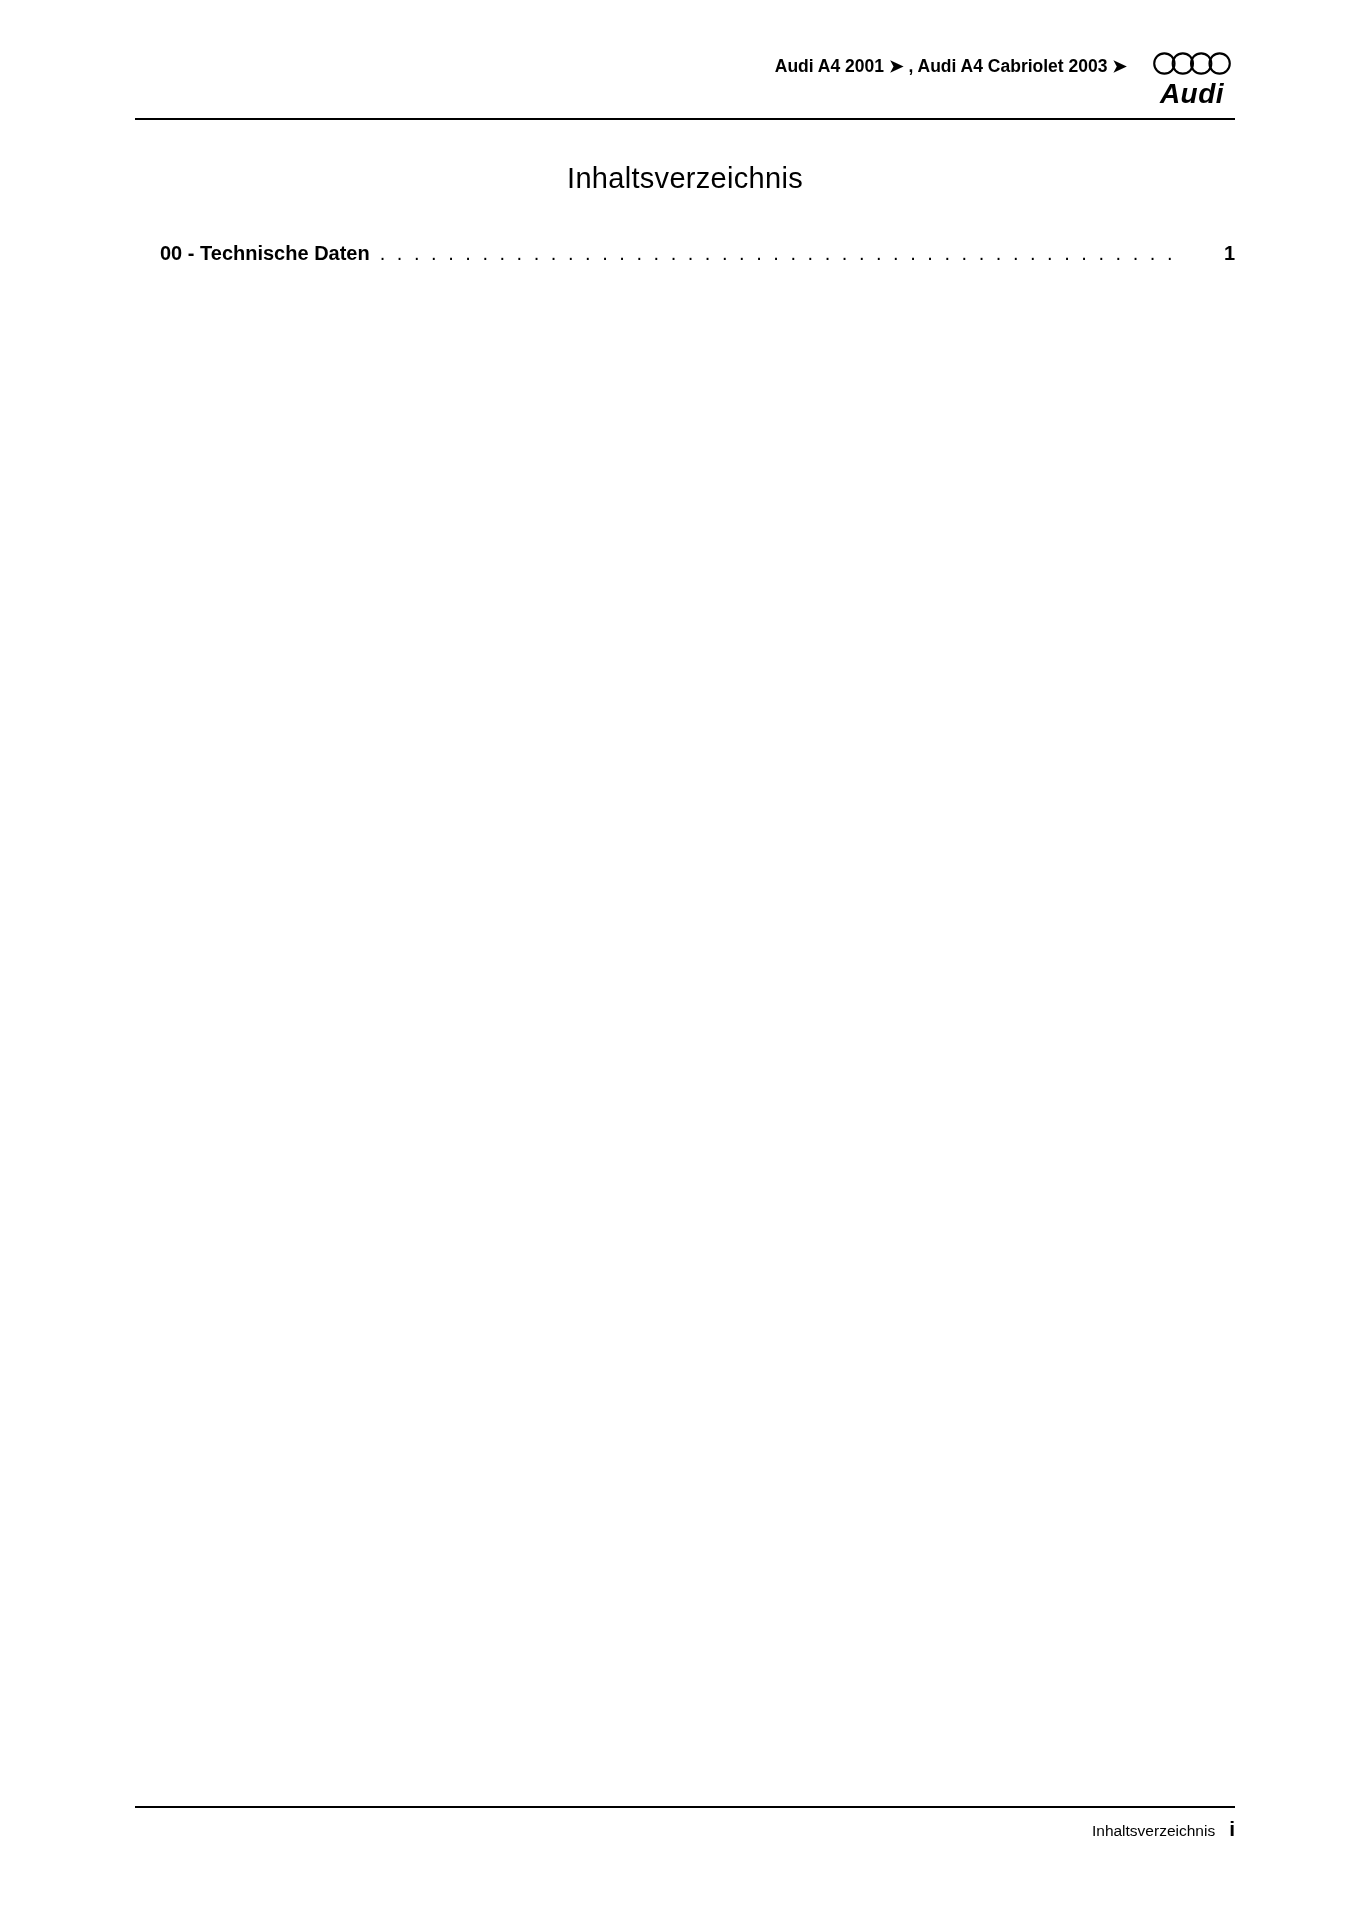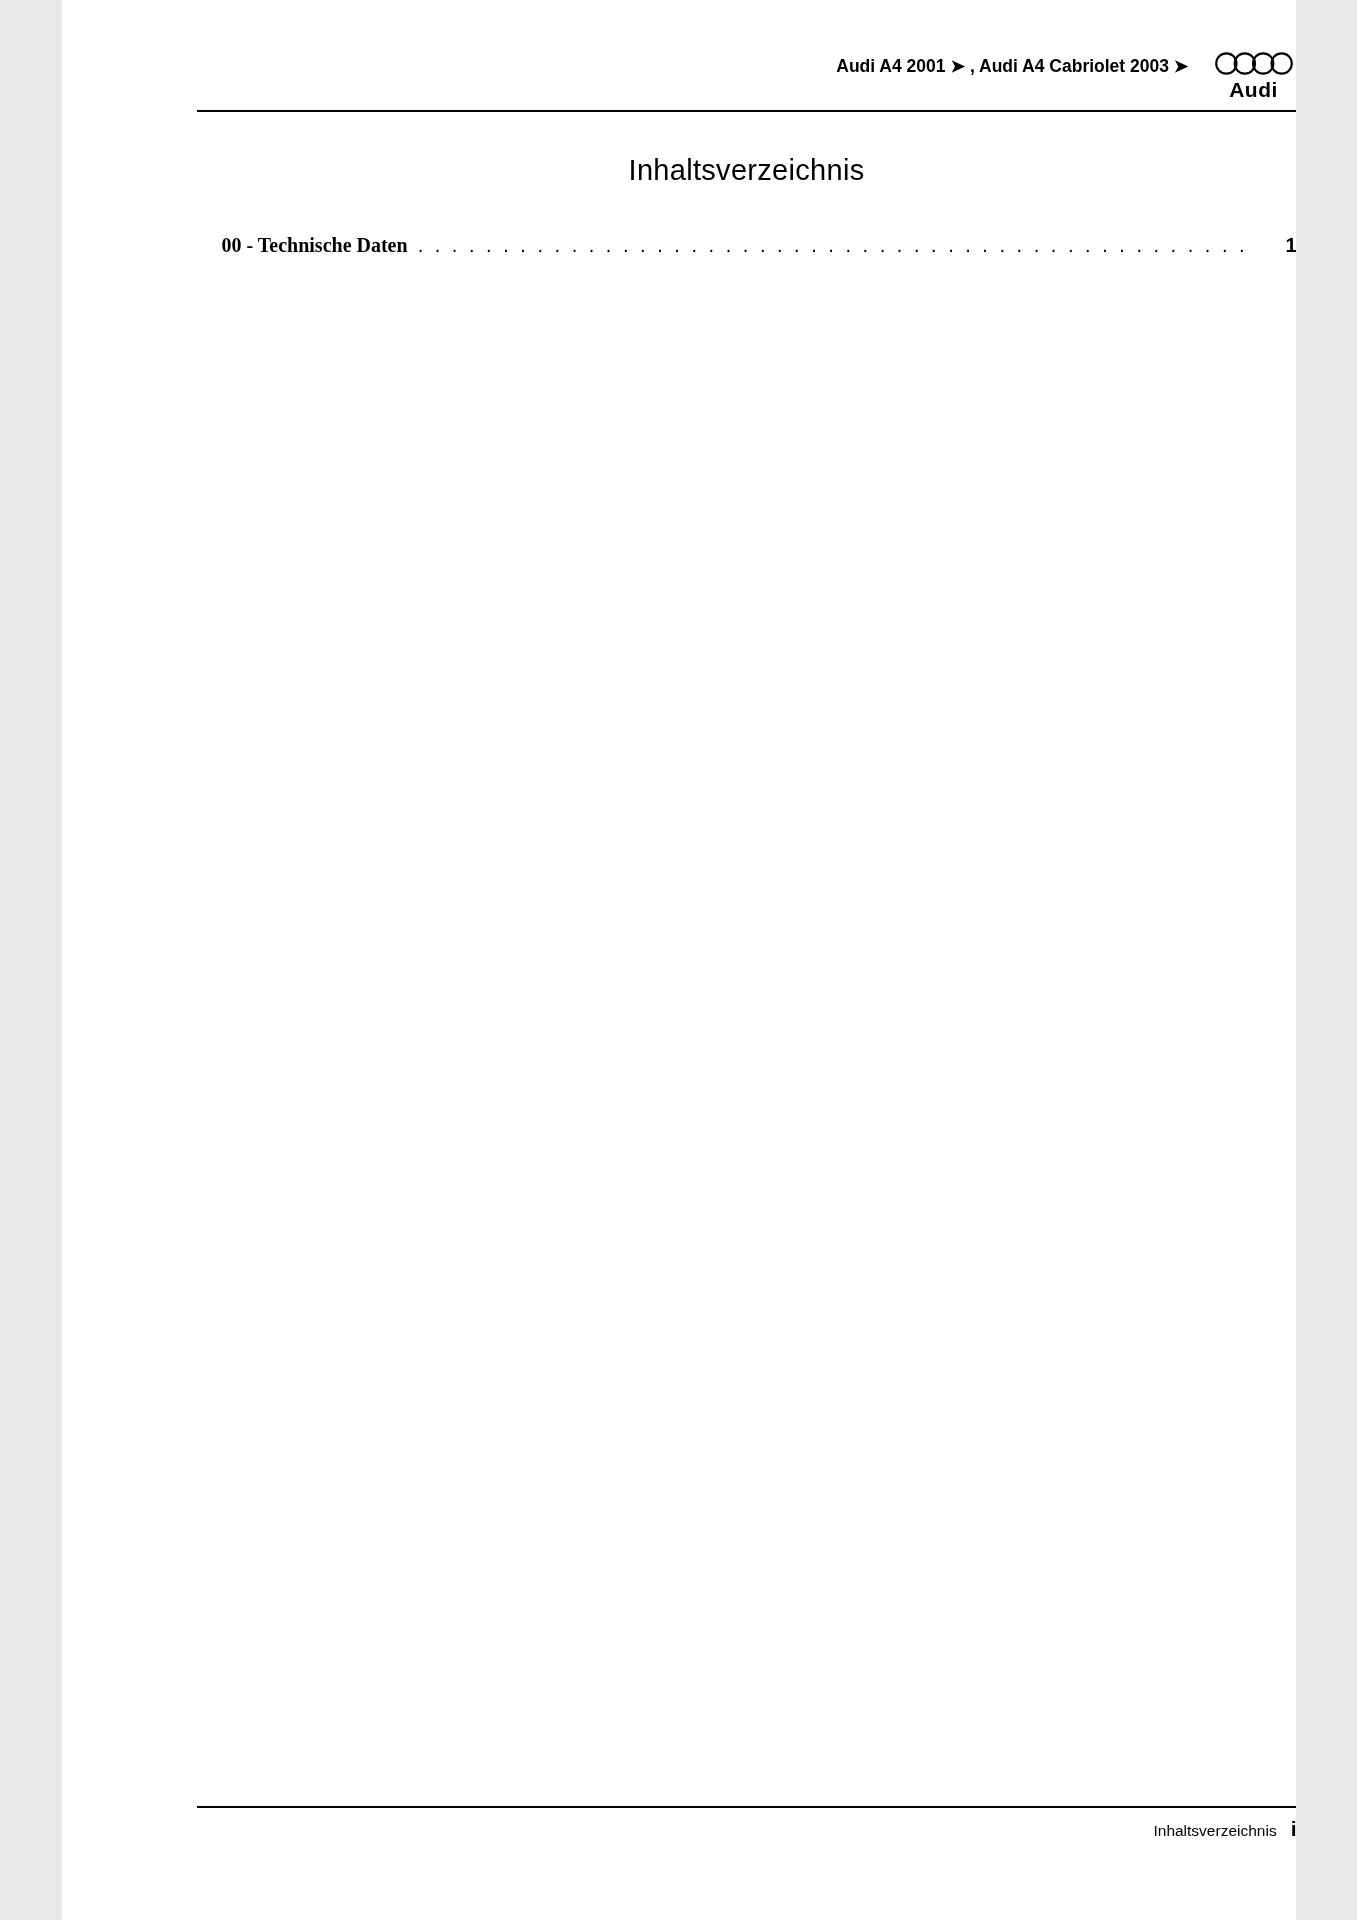--- a/index.html
+++ b/index.html
@@ -1,43 +1,43 @@
 <!DOCTYPE html>
 <html><head>
 <meta charset="utf-8">
 <style>
   * { margin:0; padding:0; box-sizing:border-box; }
   html,body { background:#e8e8e8; }
   .page {
-    width:1234px; height:1920px; position:relative; margin:0 auto;
+    width:1357px; height:1920px; position:relative; margin:0 auto;
     background:#ffffff; color:#000;
     font-family:"Liberation Sans", sans-serif;
     overflow:hidden;
   }
   .content { position:absolute; left:135px; width:1100px; top:50px; }
 
   
   .header { display:flex; justify-content:flex-end; align-items:flex-start; }
   .header-text { text-align:right; font-weight:700; font-size:17.5px; line-height:27px; padding-top:3px; }
   .logo { margin-left:22px; display:flex; flex-direction:column; align-items:center; width:86px; }
   .rings { width:78px; height:27px; display:block; }
-  .brand { font-weight:700; font-size:21px; letter-spacing:.5px; margin-top:1px;text-align:right; }
+  .brand { font-weight:700; font-style:italic; font-size:28px; letter-spacing:.5px; margin-top:1px;text-align:right; }
   .header-rule { border-bottom:2.5px solid #000; margin-top:8px; }
 
   
   .doc-title { text-align:center; font-size:29px; margin-top:42px; letter-spacing:.3px; }
 
   
   .toc { margin-top:44px; }
   .row { display:flex; align-items:baseline; font-size:17px; line-height:23px; }
   .row .dots { flex:1 1 auto; overflow:hidden; white-space:nowrap; letter-spacing:2px;
                padding:0 6px 0 10px; font-weight:400; }
   .row .page { flex:0 0 52px; text-align:right; white-space:nowrap; }
   .chapter-row { font-size:20px; font-weight:700; margin-top:17px; line-height:28px; }
-  .chapter-row .ch-label { padding-left:25px; white-space:nowrap;font-family:Liberation Serif, serif; }
+  .chapter-row .ch-label { padding-left:25px; white-space:nowrap; }
   .chapter-row .dots { letter-spacing:3px; }
   .chapter-row .page { font-weight:700; }
 
   
   .footer { position:absolute; left:135px; width:1100px; top:1806px; }
   .footer-rule { border-top:2.5px solid #000; }
   .footer-text { display:flex; justify-content:flex-end; align-items:baseline; gap:14px;
                  margin-top:9px; font-size:15.5px; }
   .footer-page { font-weight:700; font-size:21px; }
 </style>

